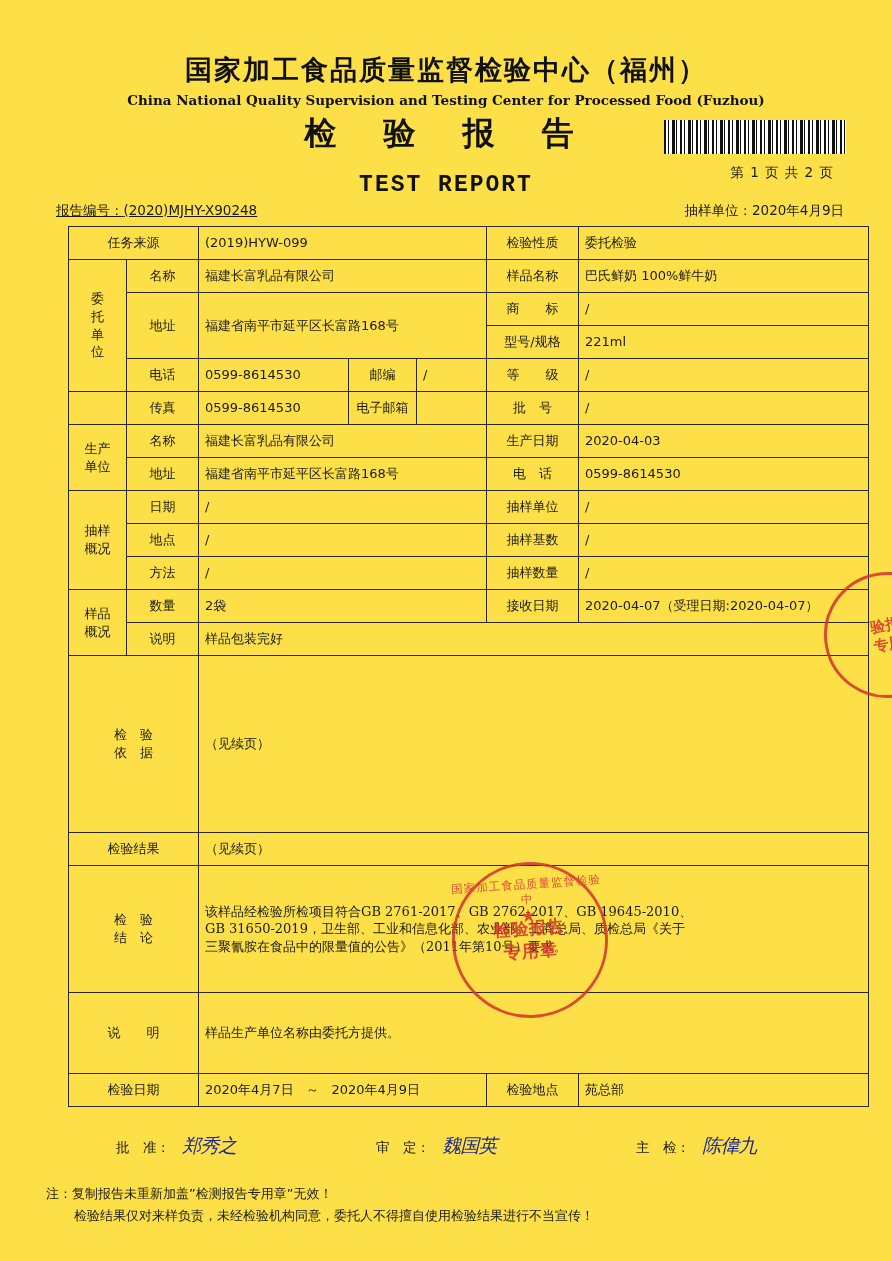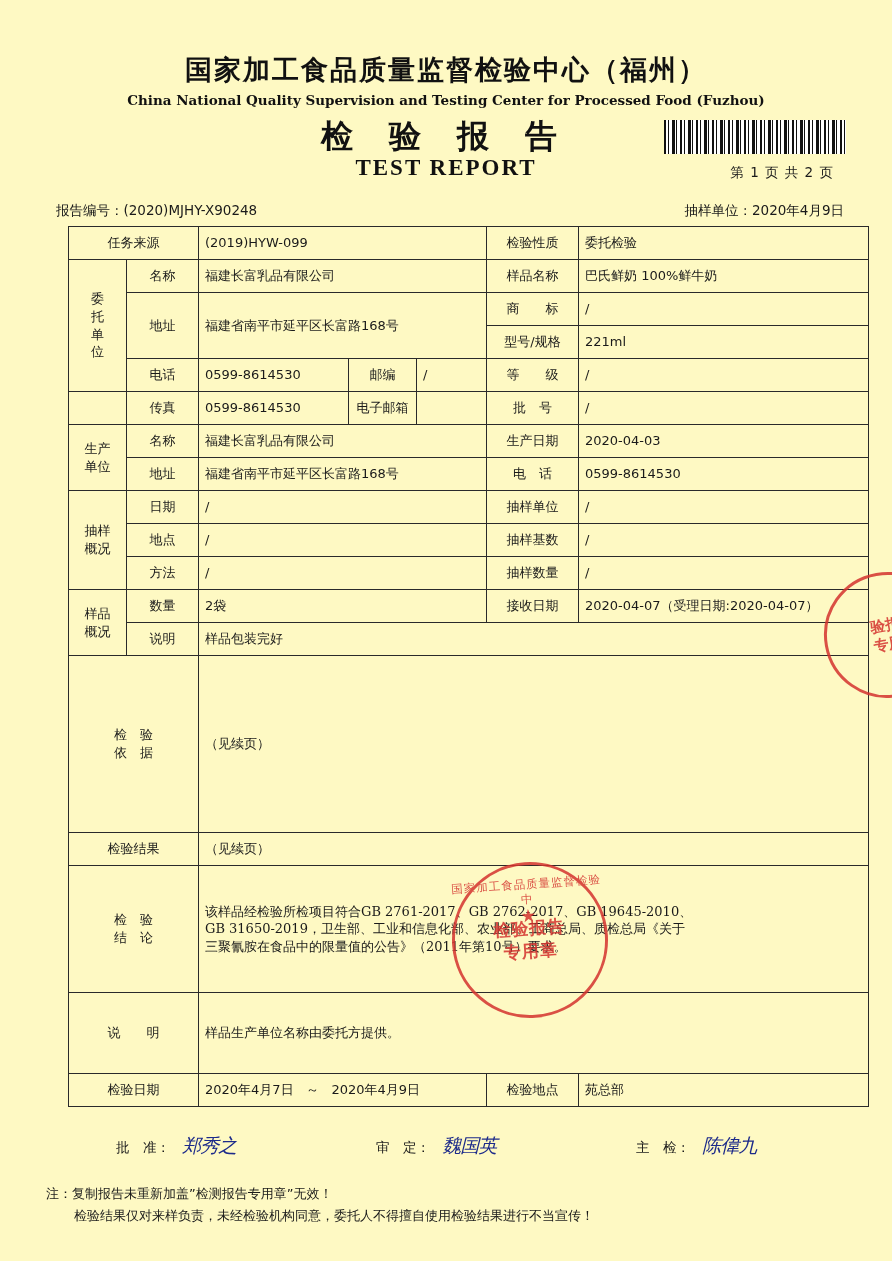--- a/index.html
+++ b/index.html
@@ -11,21 +11,21 @@
     width: 892px;
     height: 1261px;
     position: relative;
     font-family: "DejaVu Sans", "Liberation Sans", sans-serif;
     color: #1a1a1a;
     overflow: hidden;
   }
   .page {
     position: absolute;
     inset: 0;
-    background: #fef9c3;
+    background: #fde047;
   }
 
   
   .header {
     text-align: center;
     padding-top: 52px;
   }
   .org-cn {
     font-family: "DejaVu Serif", "Liberation Serif", serif;
     font-size: 27px;
@@ -39,34 +39,34 @@
     font-weight: bold;
     margin-top: 4px;
     color: #111;
   }
   .title-row {
     position: relative;
     margin-top: 10px;
     height: 70px;
   }
   .title-cn {
-    font-family: Liberation Serif, serif;
+    font-family: Liberation Mono, monospace;
     font-size: 32px;
     font-weight: bold;
     letter-spacing: 14px;
     color: #111;
     line-height: 1.15;
   }
   .title-en {
-    font-family: Liberation Serif, serif;
+    font-family: Liberation Mono, monospace;
     font-size: 23px;
     font-weight: bold;
     letter-spacing: 2px;
     color: #111;
-    margin-top: 0px;
+    margin-top: 17px;
   }
   .barcode {
     position: absolute;
     right: 46px;
     top: 2px;
     width: 182px;
     height: 34px;
     background:
       repeating-linear-gradient(90deg,
         #111 0px, #111 2px, #fff 2px, #fff 4px,
@@ -82,21 +82,21 @@
     letter-spacing: 1px;
   }
 
   
   .meta-line {
     position: relative;
     margin: 14px 46px 4px 46px;
     height: 20px;
     font-size: 13.5px;
   }
-  .meta-left { position: absolute; left: 10px; top: 0; }
+  .meta-left { position: absolute; left: 10px; top: 0; text-decoration: underline; }
   .meta-right { position: absolute; right: 2px; top: 0; }
 
   
   table.doc {
     border-collapse: collapse;
     margin: 0 68px;
     width: 800px;
     table-layout: fixed;
     font-size: 13px;
   }

